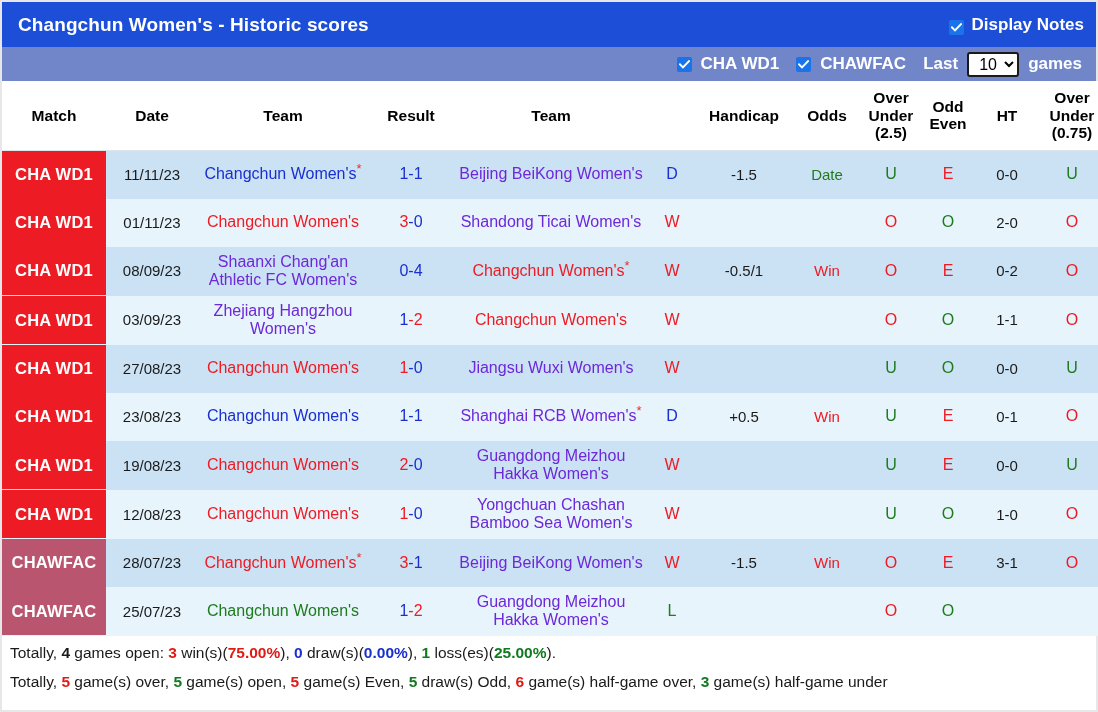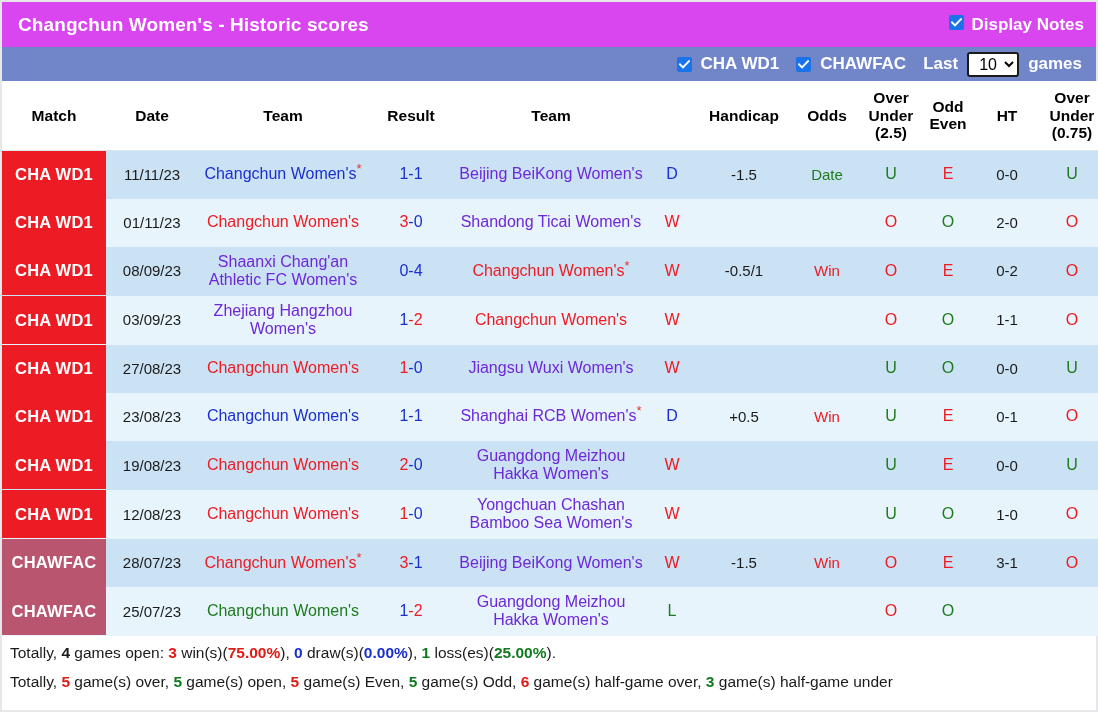--- a/index.html
+++ b/index.html
@@ -13,31 +13,31 @@
     width:1098px;height:712px;
     box-sizing:border-box;
     border:2px solid #e7e7ea;
     background:#fff;
     display:flex;flex-direction:column;
     position:relative;
   }
 
   
   .hdr-top{
-    background:#d946ef;
+    background:#1d4ed8;
     height:45px;
     display:flex;align-items:center;
     padding:0 12px 0 16px;
     box-sizing:border-box;
   }
   .hdr-title{
     color:#fff;font-size:19px;font-weight:bold;
     letter-spacing:.1px;white-space:nowrap;
   }
-  .hdr-top-right{margin-left:auto;display:flex;align-items:flex-start;gap:8px;}
+  .hdr-top-right{margin-left:auto;display:flex;align-items:flex-end;gap:8px;}
   .hdr-sub{
     background:#7186c9;
     height:34px;
     display:flex;align-items:center;justify-content:flex-end;
     padding:0 14px 0 16px;
     box-sizing:border-box;
     gap:9px;
   }
   .lbl-white{color:#fff;font-size:17px;font-weight:bold;white-space:nowrap;}
   .cb{
@@ -363,17 +363,17 @@
           <td class="c-ou075"><span class="sym t-dark"></span></td>
         </tr>
       </tbody>
   </table>
 
   <div class="foot">
     <p>
       <span>Totally, </span><b class="n-dark">4</b><span> games open: </span><b class="n-red">3</b><span> win(s)(</span><b class="n-red">75.00%</b><span>), </span><b class="n-blue">0</b><span> draw(s)(</span><b class="n-blue">0.00%</b><span>), </span><b class="n-green">1</b><span> loss(es)(</span><b class="n-green">25.00%</b><span>).</span>
     </p>
     <p>
-      <span>Totally, </span><b class="n-red">5</b><span> game(s) over, </span><b class="n-green">5</b><span> game(s) open, </span><b class="n-red">5</b><span> game(s) Even, </span><b class="n-green">5</b><span> game(s) Odd, </span><b class="n-red">6</b><span> game(s) half-game over, </span><b class="n-green">3</b><span> game(s) half-game under</span>
+      <span>Totally, </span><b class="n-red">5</b><span> game(s) over, </span><b class="n-green">5</b><span> game(s) open, </span><b class="n-red">5</b><span> game(s) Even, </span><b class="n-green">5</b><span> draw(s) Odd, </span><b class="n-red">6</b><span> game(s) half-game over, </span><b class="n-green">3</b><span> game(s) half-game under</span>
     </p>
   </div>
 
 </div>
 
 </body></html>

